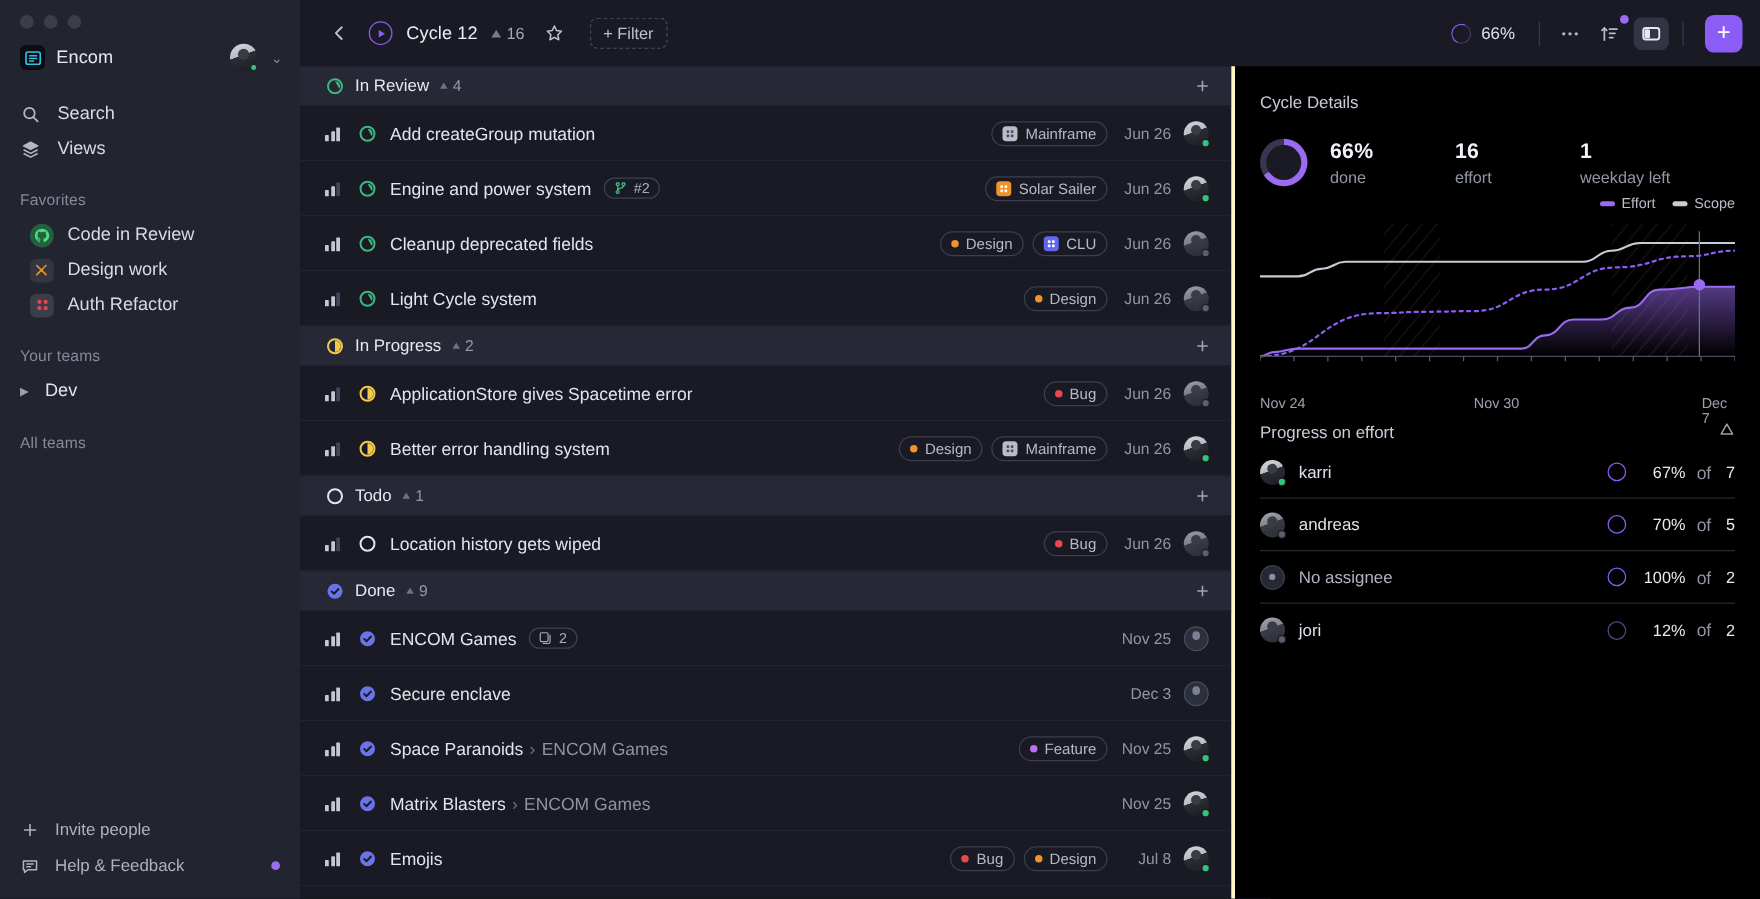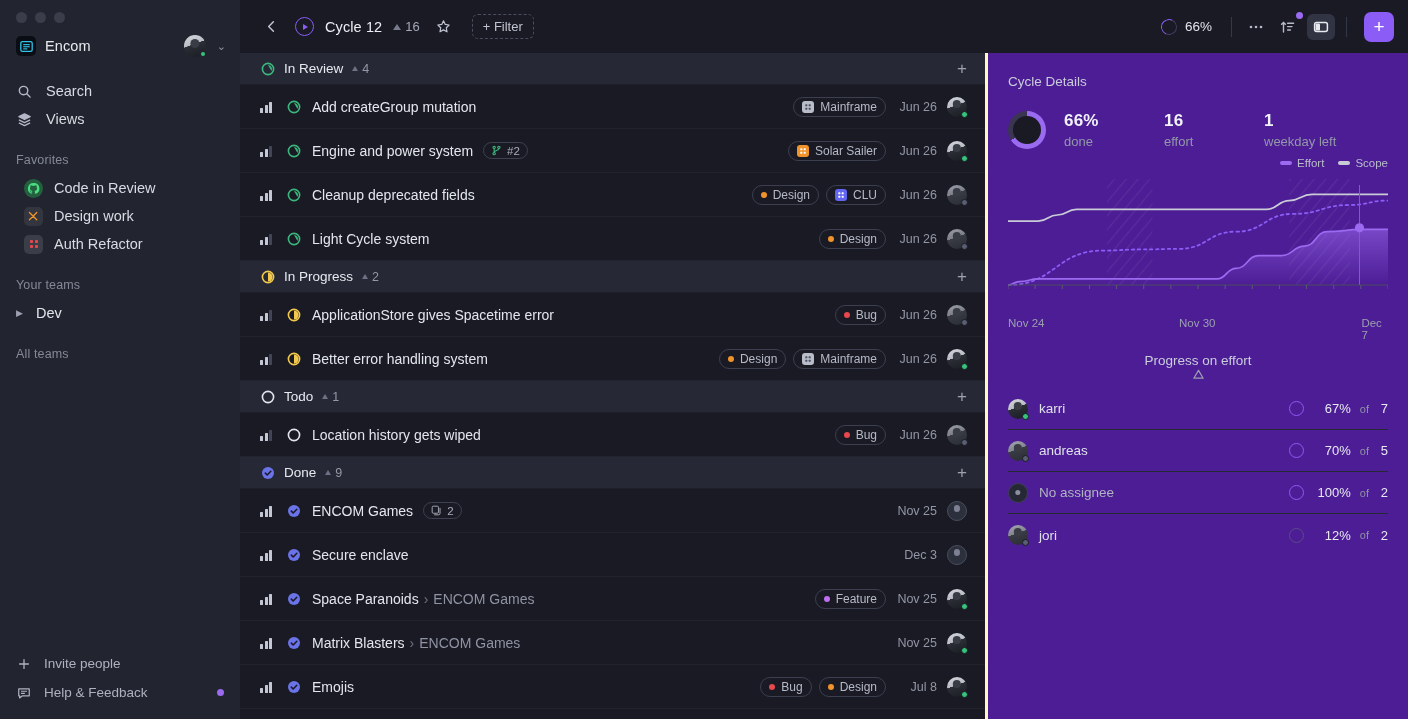--- a/index.html
+++ b/index.html
@@ -177,21 +177,21 @@
     width: 20px; height: 20px; border-radius: 50%; position: relative; flex: none; margin-left: 3px;
     background: linear-gradient(160deg,#d6d8dd 0%,#b9bcc4 42%,#2c2e36 43%,#1a1c22 100%);
   }
   .av-sm::before { content:''; position:absolute; left:50%; top:15%; transform:translateX(-50%); width:42%;height:42%;border-radius:50%;background:#3a3c45; }
   .av-sm.gray { background: linear-gradient(160deg,#9da0ab 0%,#7d8089 42%,#3a3c45 43%,#2a2c34 100%); }
   .av-sm.empty { background:#2c2f3c; border:1px solid #4a4d5e; }
   .av-sm.empty::before { background:#7c8092; width:34%; height:34%; top:22%; }
   .av-sm .dot2 { position:absolute; right:-1px; bottom:-1px; width:7px;height:7px;border-radius:50%;border:1.8px solid #191a23; }
 
   
-  .right { flex: 1; min-width: 0; padding: 0 20px; background:#4c1d95; }
+  .right { flex: 1; min-width: 0; padding: 0 20px; background:#000000; }
   .rp-title { color: #c9cddb; font-size: 13.5px; padding: 21px 0 0 0; }
 
   .stats { display:flex; align-items:center; gap: 0; margin-top: 22px; }
   .donut {
     width: 38px; height: 38px; border-radius: 50%; flex:none; margin-right:18px;
     background: conic-gradient(#9a6af0 0% 66%, #3a3550 66% 100%);
     position: relative;
   }
   .donut::after { content:''; position:absolute; inset:5px; border-radius:50%; background:#191a23; }
   .stat { display:flex; flex-direction:column; gap:3px; }
@@ -203,36 +203,36 @@
   .legend { position:absolute; right:0; top:-4px; display:flex; gap:14px; align-items:center; }
   .lg { display:flex; align-items:center; gap:5px; color:#b9bdca; font-size:11.5px; }
   .lg i { width:12px; height:3.5px; border-radius:2px; display:block; }
 
   .axis-labels { display:flex; position:relative; height:16px; margin-top:18px;text-decoration:underline; }
   .axis-labels span { position:absolute; color:#9budge; font-size:11.5px; }
   .ax { position:absolute; color:#9ba0af; font-size:11.5px; }
 
   .progress-head {
     display:flex; align-items:center; justify-content:space-between;
-    margin-top: 42px; margin-bottom: 4px; flex-direction: column;
+    margin-top: 26px; margin-bottom: 4px;
   }
   .ph-title { color:#c9cddb; font-size:13.5px; }
   .ph-ico { color:#9ba0af; font-size:12px; cursor:pointer; }
   .pr-row {
     display:flex; align-items:center; height: 42px;
     border-bottom: 1px solid #262934;
   }
   .pr-row:last-child { border-bottom: none; }
   .pr-name { color:#dfe1ea; font-size:13.5px; margin-left:11px; }
   .pr-name.muted { color:#b0b4c2; }
   .pr-right { margin-left:auto; display:flex; align-items:center; gap:9px; }
   .mini-ring { width:15px;height:15px;border-radius:50%;border:1.6px solid #8b5cf6; flex:none; }
   .mini-ring.dim { border-color:#5b4a86; }
   .pr-pct { color:#e7e9f0; font-size:13px; width:38px; text-align:right; }
-  .pr-of { color:#8f93a3; font-size:11px; }
+  .pr-of { color:#8f93a3; font-size:14px; }
   .pr-tot { color:#e7e9f0; font-size:13px; width:10px; text-align:right; }
   .av-pr { width:20px;height:20px;border-radius:50%;position:relative;flex:none;
     background: linear-gradient(160deg,#d6d8dd 0%,#b9bcc4 42%,#2c2e36 43%,#1a1c22 100%); }
   .av-pr::before { content:''; position:absolute; left:50%; top:15%; transform:translateX(-50%); width:42%;height:42%;border-radius:50%;background:#3a3c45; }
   .av-pr.gray { background: linear-gradient(160deg,#a5a8b2 0%,#83868f 42%,#3a3c45 43%,#2a2c34 100%); }
   .av-pr.none { background:#262935; border:1px solid #50536380; }
   .av-pr.none::before { background:#8b8fa0; width:30%;height:30%;top:35%; }
   .av-pr .dot3 { position:absolute; right:-1px; bottom:-1px; width:7px;height:7px;border-radius:50%;border:1.8px solid #191a23; }
 </style>
 </head>

